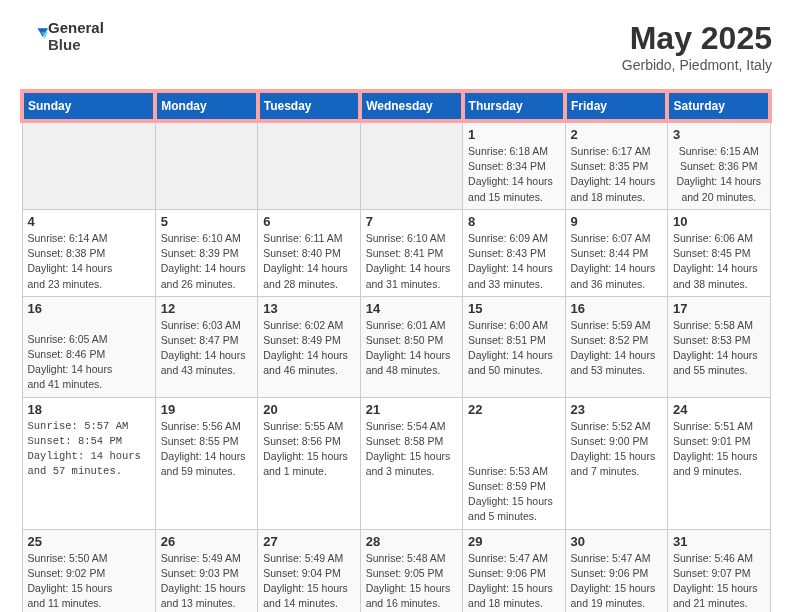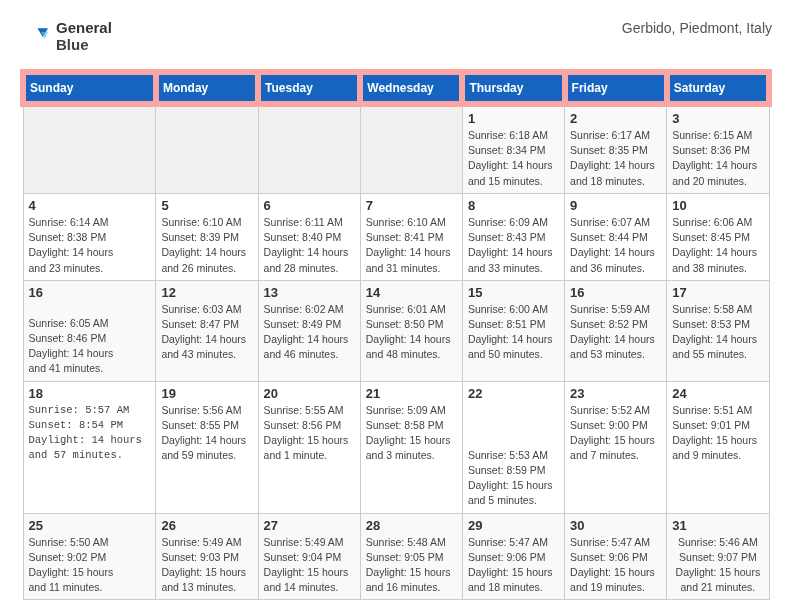--- a/index.html
+++ b/index.html
@@ -12,21 +12,21 @@
     }
     .header {
       display: flex;
       align-items: flex-start;
       justify-content: space-between;
       margin-bottom: 16px;
     }
     .logo {
       display: flex;
       align-items: center;
-      gap: 8px;
+      gap: 0;
     }
     .logo-text {
       display: flex;
       flex-direction: column;
       line-height: 1.1;
     }
     .logo-general {
       font-size: 15px;
       font-weight: bold;
       color: #333;
@@ -58,21 +58,21 @@
       border-collapse: collapse;
       font-size: 11px;
     }
     thead tr th {
       background-color: #1565c0;
       color: #fff;
       padding: 6px 4px;
       text-align: left;
       font-size: 12px;
       font-weight: bold;
-      border: 6px solid #fca5a5;
+      border: 4px solid #fca5a5;
     }
     tbody tr td {
       border: 1px solid #ccc;
       vertical-align: top;
       padding: 4px 5px;
       height: 85px;
       background: #fff;
     }
     tbody tr:nth-child(odd) td {
       background: #f9f9f9;
@@ -101,20 +101,21 @@
     <svg class="logo-icon" viewBox="0 0 32 32">
       <polygon points="20,6 32,6 26,16" fill="#1565c0"></polygon>
       <polygon points="24,10 32,10 28,18" fill="#4fc3f7" opacity="0.7"></polygon>
     </svg>
     <div class="logo-text">
       <span class="logo-general">General</span>
       <span class="logo-blue">Blue</span>
     </div>
   </div>
   <div class="title-block">
+    <h1>May 2025</h1>
     <h2>Gerbido, Piedmont, Italy</h2>
   </div>
 </div>
 
 <table>
   <thead>
     <tr>
 
     <th>Sunday</th>
         <th>Monday</th>
@@ -140,21 +141,21 @@
         </td>
         <td>
           <span class="day-number">2</span>
           <div class="day-info" style="white-space: pre-line;">Sunrise: 6:17 AM
 Sunset: 8:35 PM
 Daylight: 14 hours
 and 18 minutes.</div>
         </td>
         <td>
           <span class="day-number">3</span>
-          <div class="day-info" style="white-space: pre-line;">Sunrise: 6:15 AM
+          <div class="day-info" style="white-space: pre-line; text-align: center;">Sunrise: 6:15 AM
 Sunset: 8:36 PM
 Daylight: 14 hours
 and 20 minutes.</div>
         </td>
       </tr>
       <tr>
         <td>
           <span class="day-number">4</span>
           <div class="day-info" style="white-space: pre-line;">Sunrise: 6:14 AM
 Sunset: 8:38 PM
@@ -272,21 +273,21 @@
         </td>
         <td>
           <span class="day-number">20</span>
           <div class="day-info" style="white-space: pre-line;">Sunrise: 5:55 AM
 Sunset: 8:56 PM
 Daylight: 15 hours
 and 1 minute.</div>
         </td>
         <td>
           <span class="day-number">21</span>
-          <div class="day-info" style="white-space: pre-line;">Sunrise: 5:09 AM
+          <div class="day-info" style="white-space: pre-line;">Sunrise: 5:54 AM
 Sunset: 8:58 PM
 Daylight: 15 hours
 and 3 minutes.</div>
         </td>
         <td>
           <span class="day-number">22</span>
           <div class="day-info" style="white-space: pre-line; margin-top: 47px;">Sunrise: 5:53 AM
 Sunset: 8:59 PM
 Daylight: 15 hours
 and 5 minutes.</div>
@@ -344,20 +345,20 @@
         </td>
         <td>
           <span class="day-number">30</span>
           <div class="day-info" style="white-space: pre-line;">Sunrise: 5:47 AM
 Sunset: 9:06 PM
 Daylight: 15 hours
 and 19 minutes.</div>
         </td>
         <td>
           <span class="day-number">31</span>
-          <div class="day-info" style="white-space: pre-line; text-align: center;">Sunrise: 5:46 AM
+          <div class="day-info" style="white-space: pre-line;">Sunrise: 5:46 AM
 Sunset: 9:07 PM
 Daylight: 15 hours
 and 21 minutes.</div>
         </td>
       </tr>
     </tbody>
 </table>
 
 </body></html>

